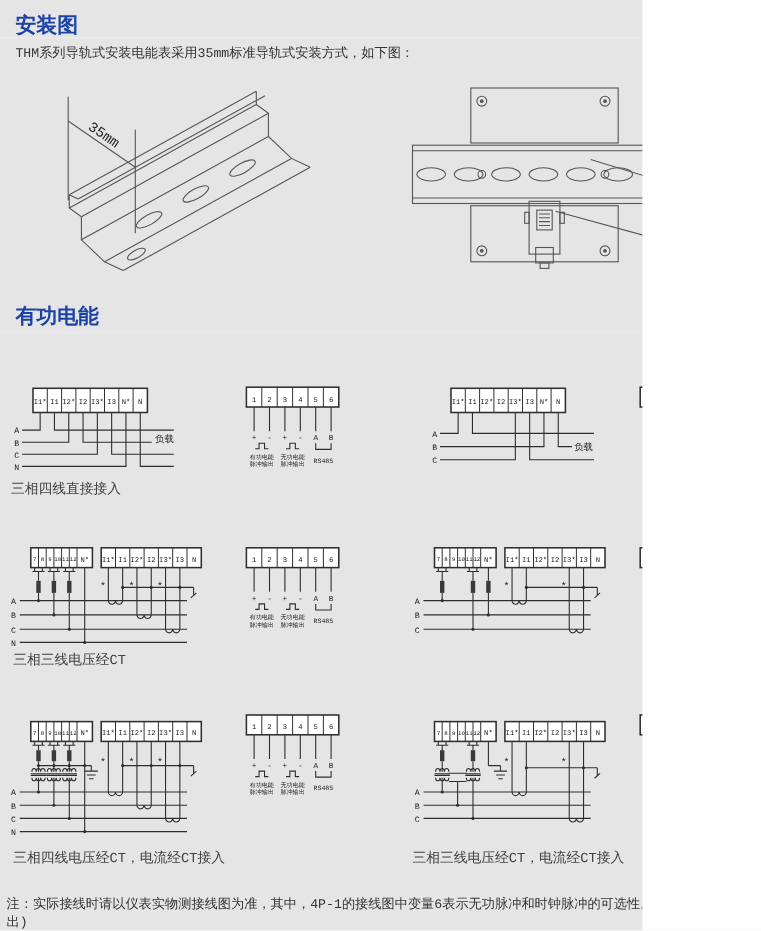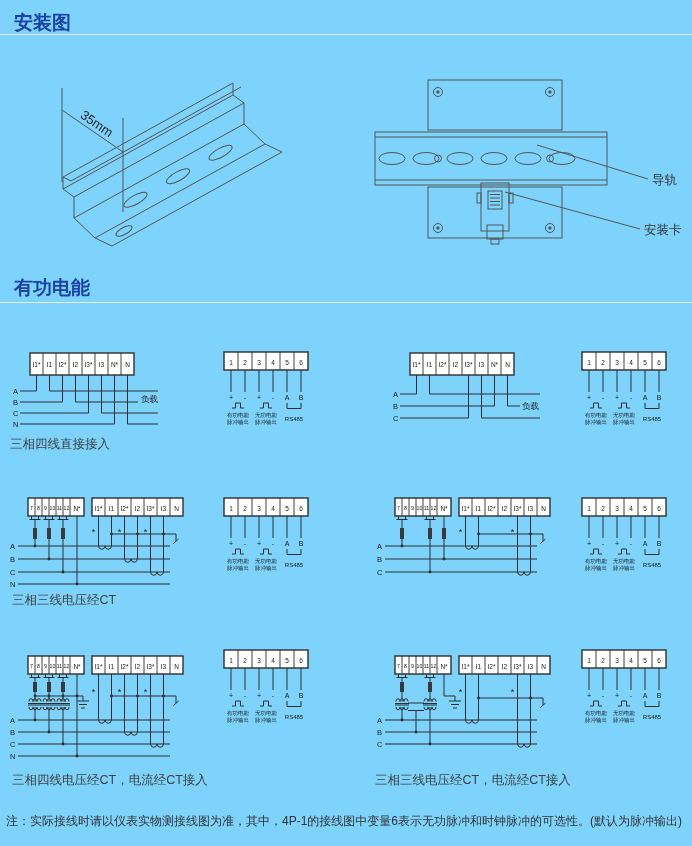--- a/index.html
+++ b/index.html
@@ -1,18 +1,18 @@
 <!DOCTYPE html>
 <html><head>
 <meta charset="utf-8">
 <style>
   *{margin:0;padding:0;box-sizing:border-box}
   html,body{background:#fff}
-  .page{position:relative;width:692px;height:846px;background:#7dd3fc;overflow:hidden;
-        font-family:Liberation Sans, sans-serif;color:#333}
+  .page{position:relative;width:584px;height:846px;background:#e5e5e5;overflow:hidden;
+        font-family:Liberation Mono, monospace;color:#333}
   .abs{position:absolute}
   .sec-title{position:absolute;font-size:19px;font-weight:bold;color:#1d42a5}
   .rule{position:absolute;left:0;width:692px;height:1px;background:#ececec}
   .intro{position:absolute;font-size:12px;color:#333;white-space:nowrap}
   .caption{position:absolute;font-size:12.5px;color:#404040;text-align:left;white-space:nowrap}
   .note{position:absolute;left:6px;top:813px;width:684px;font-size:12px;color:#333}
   svg{position:absolute;overflow:visible}
   svg text{fill:#1a1a1a}
   .w{stroke:#2e2e2e;stroke-width:1;fill:none}
   .tb{fill:#fff;stroke:#2e2e2e;stroke-width:1.4}
@@ -31,20 +31,21 @@
   .sl{font-size:5.5px;text-anchor:middle}
   .rsl{font-size:6px;text-anchor:middle}
 </style>
 </head>
 <body>
 
 <div class="page">
 
   <div class="sec-title" style="left:14px;top:10px">安装图</div>
   <div class="rule" style="top:34px"></div>
+  <div class="intro" style="left:14px;top:40px">THM系列导轨式安装电能表采用35mm标准导轨式安装方式，如下图：</div>
 
   <svg style="left:20px;top:76px" width="320" height="185" viewBox="0 0 320 185">
     <g class="mech">
       <path d="M42,12 V106"></path>
       <path d="M103,42 V136"></path>
       <path d="M42,34 L103,76"></path>
     </g>
     <text class="dim" transform="translate(56,46) rotate(34.5)" x="0" y="-6">35mm</text>
     <g class="mech">
       <path d="M43,101 L43,113 L54,121 L54,142 L75,162 L92,170"></path>

